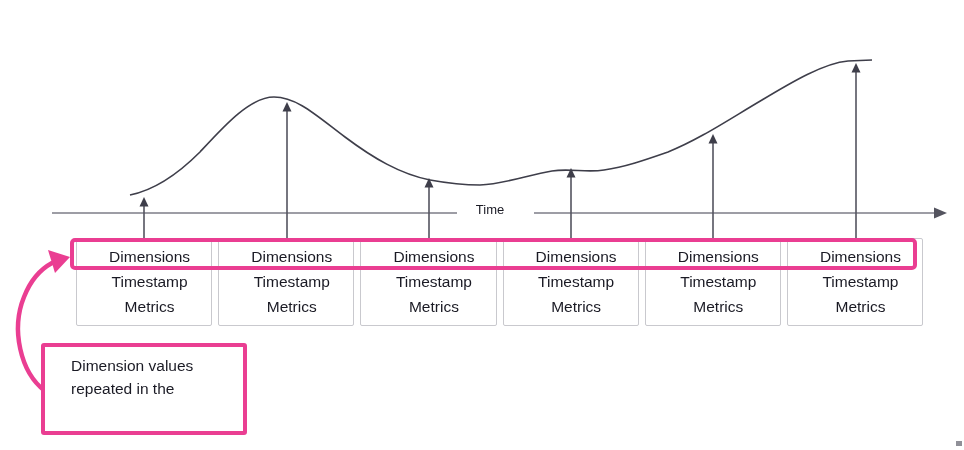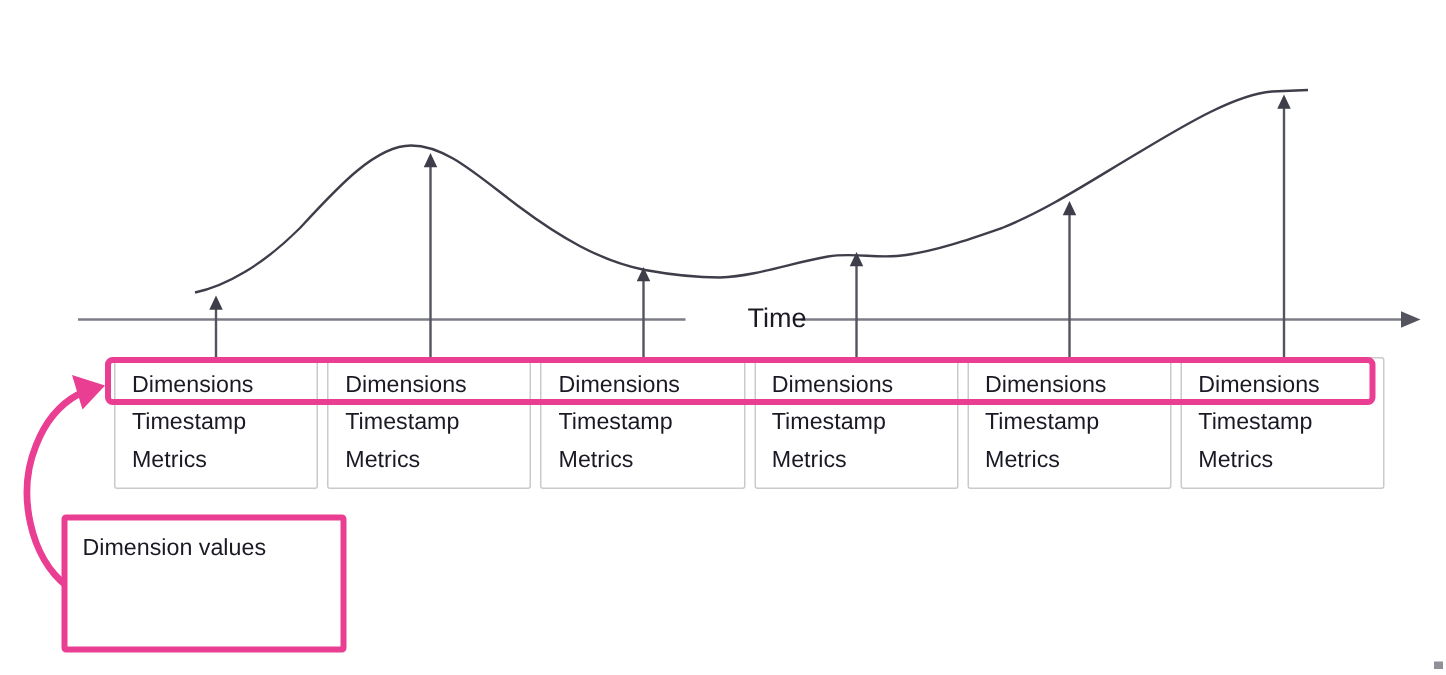--- a/index.html
+++ b/index.html
@@ -33,52 +33,53 @@
   .record-box {
     flex: 1;
     background: #ffffff;
     border: 1px solid #c9c9ce;
     border-radius: 2px;
     box-sizing: border-box;
     padding: 5px 0 0 11px;
     color: #1a1a24;
     font-size: 15.5px;
     line-height: 25px;
+    text-align: center;
   }
   
   .dimensions-band {
     position: absolute;
     left: 70px; top: 238px;
     width: 847px; height: 32px;
     border: 4px solid #ea3e92;
     border-radius: 5px;
     box-sizing: border-box;
     background: transparent;
     z-index: 3;
   }
   
   .time-label {
     position: absolute;
-    left: 484px; top: 202px;
+    left: 456px; top: 202px;
     width: 68px;
     text-align: center;
-    font-size: 18px;
+    font-size: 13px;
     color: #1a1a24;
     z-index: 2;
   }
   
   .callout {
     position: absolute;
     left: 41px; top: 343px;
-    width: 190px; height: 92px;
+    width: 206px; height: 92px;
     border: 4px solid #ea3e92;
     border-radius: 3px;
     box-sizing: border-box;
     background: #ffffff;
-    padding: 7px 10px;
+    padding: 7px 26px;
     color: #1a1a24;
     font-size: 15.5px;
     line-height: 23px;
     z-index: 4;
   }
   .artifact {
     position: absolute;
     left: 956px; top: 441px;
     width: 6px; height: 5px;
     background: #74747e;
@@ -182,17 +183,18 @@
     <div>Metrics</div>
   </div>
 </div>
 
   <div class="dimensions-band"></div>
 
   <div class="time-label">Time</div>
 
   <div class="callout">
     <div>Dimension values</div>
+    <div>repeated in the</div>
   </div>
 
   <div class="artifact"></div>
 
 </div>
 
 </body></html>

